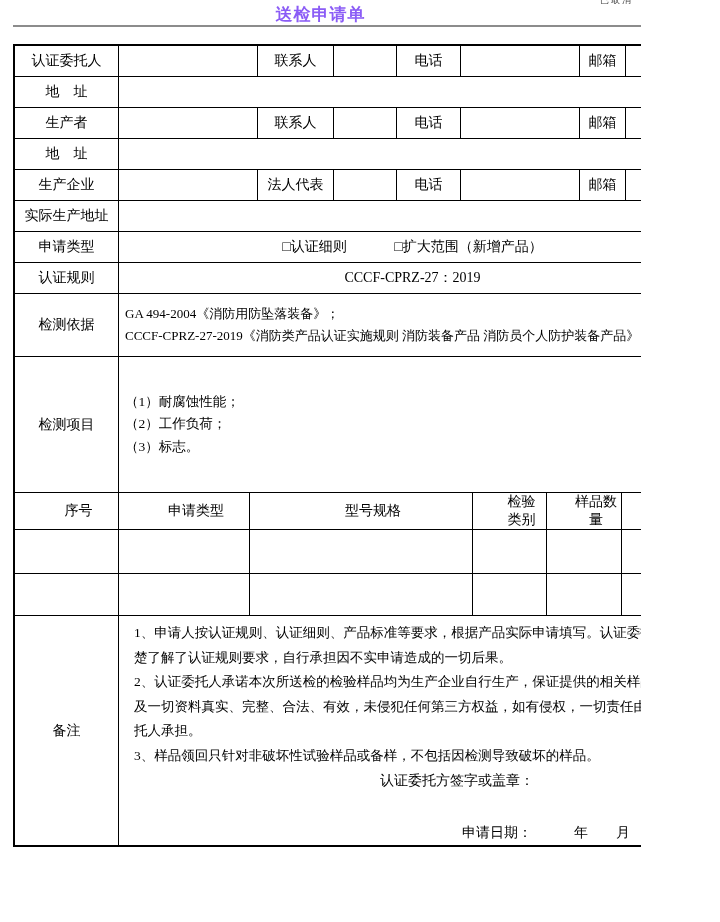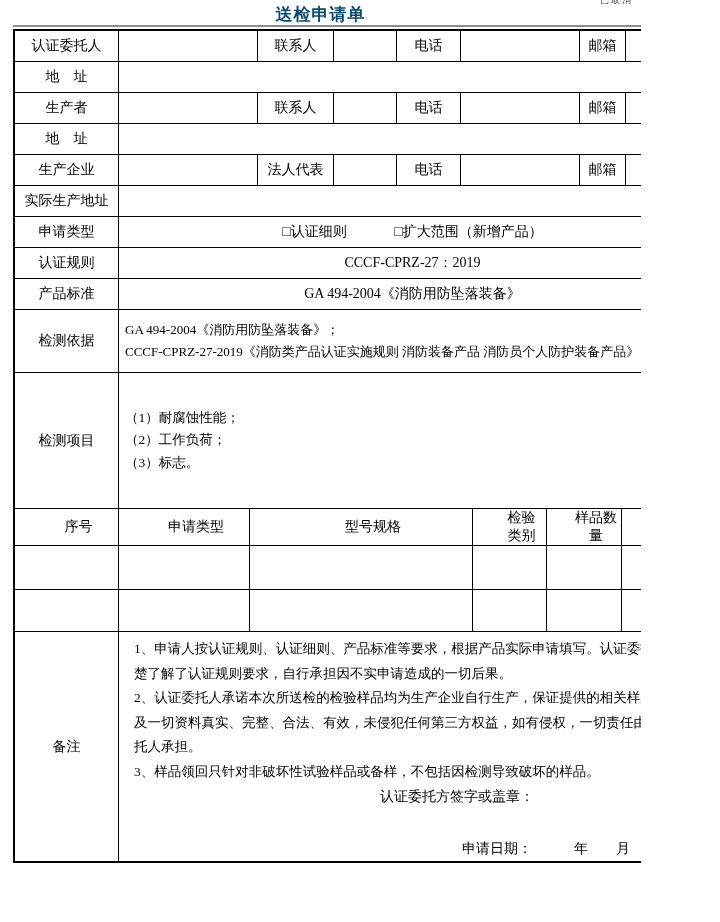--- a/index.html
+++ b/index.html
@@ -4,25 +4,25 @@
 <style>
   * { margin:0; padding:0; box-sizing:border-box; }
   html,body { width:720px; height:922px; background:#ffffff; color:#000;
     font-family:"Liberation Serif","DejaVu Serif",serif; }
   .page { position:relative; width:641px; height:922px; overflow:hidden; }
 
   .corner-frag { position:absolute; top:-6px; right:8px; font-size:9px; color:#444;
     letter-spacing:2px; height:10px; overflow:hidden; }
 
   .doc-title { position:absolute; top:3px; left:0; width:100%; text-align:center;
-    font-size:17px; font-weight:bold; color:#0c4a6e; letter-spacing:1px; }
+    font-size:17px; font-weight:bold; color:#8b5cf6; letter-spacing:1px; }
   .title-rule { position:absolute; top:25px; left:13px; width:694px; height:0;
     border-top:2px solid #8c8c8c; }
 
-  .form-area { position:absolute; top:29px; left:13px; width:694px; border:1px solid #000; }
+  .form-area { position:absolute; top:44px; left:13px; width:694px; border:1px solid #000; }
 
   table { border-collapse:collapse; table-layout:fixed; width:692px; }
   table.tB, table.tC { margin-top:-1px; }
   td { border:1px solid #000; font-size:14px; vertical-align:middle; overflow:hidden; padding:0 4px; }
 
   .lbl { text-align:center; }
   .fill { background:#fff; }
   .center { text-align:center; }
   .left { text-align:left; padding:0 6px; }
   .pre { white-space:pre-line; }
@@ -128,24 +128,20 @@
           <span>□扩大范围（新增产品）</span>
         </td>
       </tr>
 
       <tr class="rh31">
         <td class="lbl">认证规则</td>
         <td class="center" colspan="7">CCCF-CPRZ-27：2019</td>
       </tr>
 
 
-      <tr class="rh31">
-        <td class="lbl">产品标准</td>
-        <td class="center" colspan="7">GA 494-2004《消防用防坠落装备》</td>
-      </tr>
 
       <tr class="rh63">
         <td class="lbl">检测依据</td>
         <td class="left pre basis" colspan="7">GA 494-2004《消防用防坠落装备》；
 CCCF-CPRZ-27-2019《消防类产品认证实施规则 消防装备产品 消防员个人防护装备产品》</td>
       </tr>
 
       <tr class="rh136">
         <td class="lbl">检测项目</td>
         <td class="left pre items" colspan="7">（1）耐腐蚀性能；

